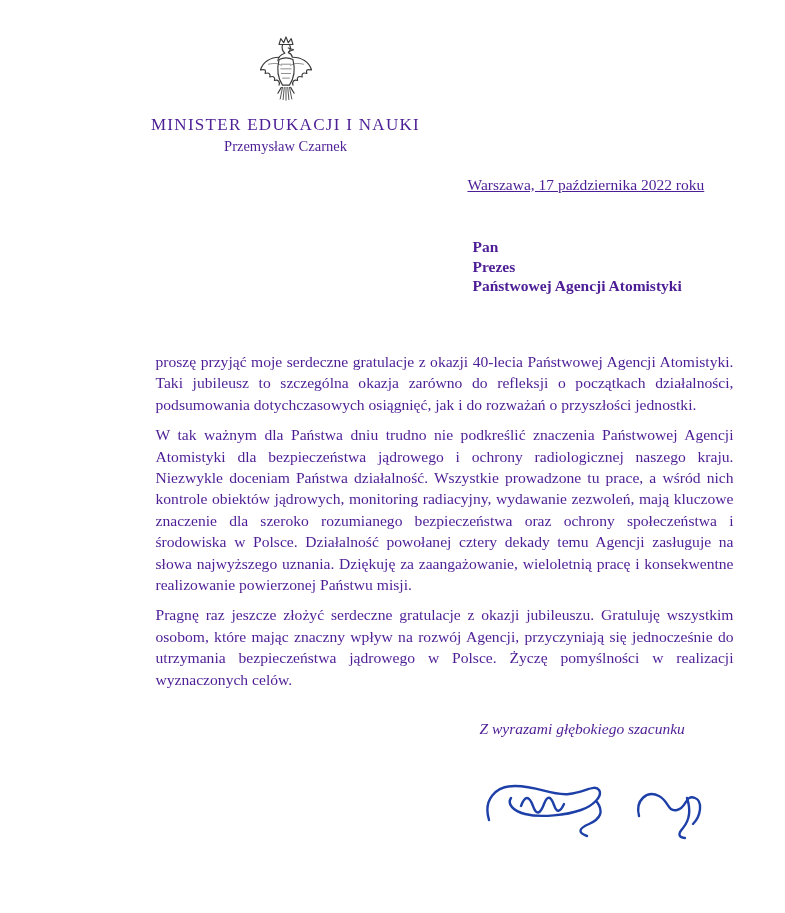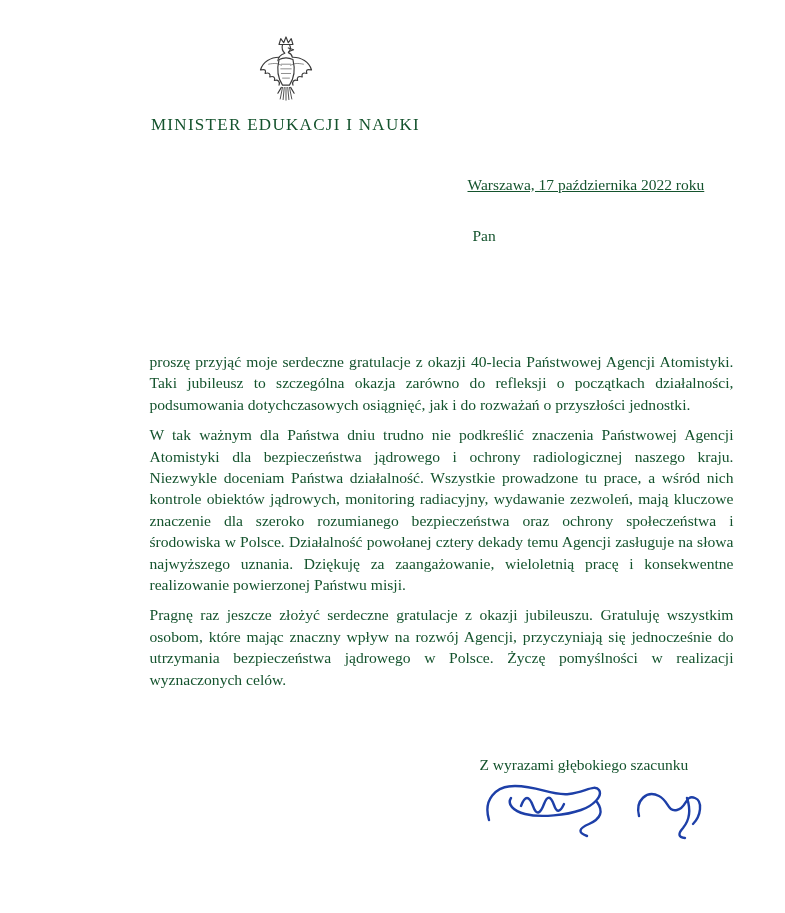--- a/index.html
+++ b/index.html
@@ -2,46 +2,46 @@
 <html lang="pl"><head>
 <meta charset="utf-8">
 <style>
   html, body { margin:0; padding:0; background:#ffffff; }
   .page {
     position:relative;
     width:700px; height:913px;
     margin:0 auto;
     background:#ffffff;
     font-family:"Liberation Serif", serif;
-    color:#14532d;
+    color:#4c1d95;
     overflow:hidden;
   }
 
   
   .letterhead { position:absolute; left:88px; top:34px; width:310px; text-align:center; }
   .emblem svg { display:block; margin:0 auto; }
   .ministry-title { font-size:17px; letter-spacing:1.3px; margin-top:9px; white-space:nowrap; }
   .minister-name { font-size:14.5px; margin-top:3px; }
 
   
   .dateline { position:absolute; left:425px; top:176px; font-size:15.5px;text-decoration:underline; }
 
   
-  .recipient { position:absolute; left:430px; top:226px; font-weight:normal; font-size:15.5px; line-height:19.5px; }
+  .recipient { position:absolute; left:430px; top:237px; font-weight:bold; font-size:15.5px; line-height:19.5px; }
 
   
   .body-block {
     position:absolute; left:97px; top:351px; width:594px;
     font-size:15.6px; line-height:21.4px; text-align:justify;
   }
   .salutation { font-style:italic; margin:0 0 10px 0; text-align:left; }
-  .body-block p.para { margin:0 0 9px 10px; }
+  .body-block p.para { margin:0 0 9px 16px; }
 
   
-  .closing { position:absolute; left:437px; top:756px; font-size:15.5px; }
+  .closing { position:absolute; left:437px; top:720px; font-style:italic; font-size:15.5px; }
   .signature { position:absolute; left:438px; top:772px; }
 </style>
 </head>
 <body>
 
 <div class="page">
 
   <div class="letterhead">
     <span class="emblem">
       <svg width="58" height="72" viewBox="0 0 100 124" fill="none" stroke="#3a3a3a" stroke-width="2" stroke-linejoin="round" stroke-linecap="round">
@@ -62,26 +62,29 @@
 
         <path d="M38 44 C34 60 36 76 44 88 L56 88 C64 76 66 60 62 44 C54 40 46 40 38 44 Z"></path>
         <path d="M42 52 H58 M41 60 H59 M42 68 H58 M44 76 H56" stroke-width="1"></path>
 
         <path d="M42 92 L36 102 M58 92 L64 102"></path>
 
         <path d="M44 92 L40 112 M47 92 L45 113 M50 92 L50 114 M53 92 L55 113 M56 92 L60 112" stroke-width="1.5"></path>
       </svg>
     </span>
     <div class="ministry-title">MINISTER EDUKACJI I NAUKI</div>
+    <div class="minister-name">Przemysław Czarnek</div>
   </div>
 
   <div class="dateline">Warszawa, 17 października 2022 roku</div>
 
   <div class="recipient">
     <div>Pan</div>
+    <div>Prezes</div>
+    <div>Państwowej Agencji Atomistyki</div>
   </div>
 
   <div class="body-block">
     <p class="para">proszę przyjąć moje serdeczne gratulacje z okazji 40-lecia Państwowej Agencji Atomistyki. Taki jubileusz to szczególna okazja zarówno do refleksji o początkach działalności, podsumowania dotychczasowych osiągnięć, jak i do rozważań o przyszłości jednostki.</p>
     <p class="para">W tak ważnym dla Państwa dniu trudno nie podkreślić znaczenia Państwowej Agencji Atomistyki dla bezpieczeństwa jądrowego i ochrony radiologicznej naszego kraju. Niezwykle doceniam Państwa działalność. Wszystkie prowadzone tu prace, a wśród nich kontrole obiektów jądrowych, monitoring radiacyjny, wydawanie zezwoleń, mają kluczowe znaczenie dla szeroko rozumianego bezpieczeństwa oraz ochrony społeczeństwa i środowiska w Polsce. Działalność powołanej cztery dekady temu Agencji zasługuje na słowa najwyższego uznania. Dziękuję za zaangażowanie, wieloletnią pracę i konsekwentne realizowanie powierzonej Państwu misji.</p>
     <p class="para">Pragnę raz jeszcze złożyć serdeczne gratulacje z okazji jubileuszu. Gratuluję wszystkim osobom, które mając znaczny wpływ na rozwój Agencji, przyczyniają się jednocześnie do utrzymania bezpieczeństwa jądrowego w Polsce. Życzę pomyślności w realizacji wyznaczonych celów.</p>
   </div>
 
   <div class="closing">Z wyrazami głębokiego szacunku</div>
 

